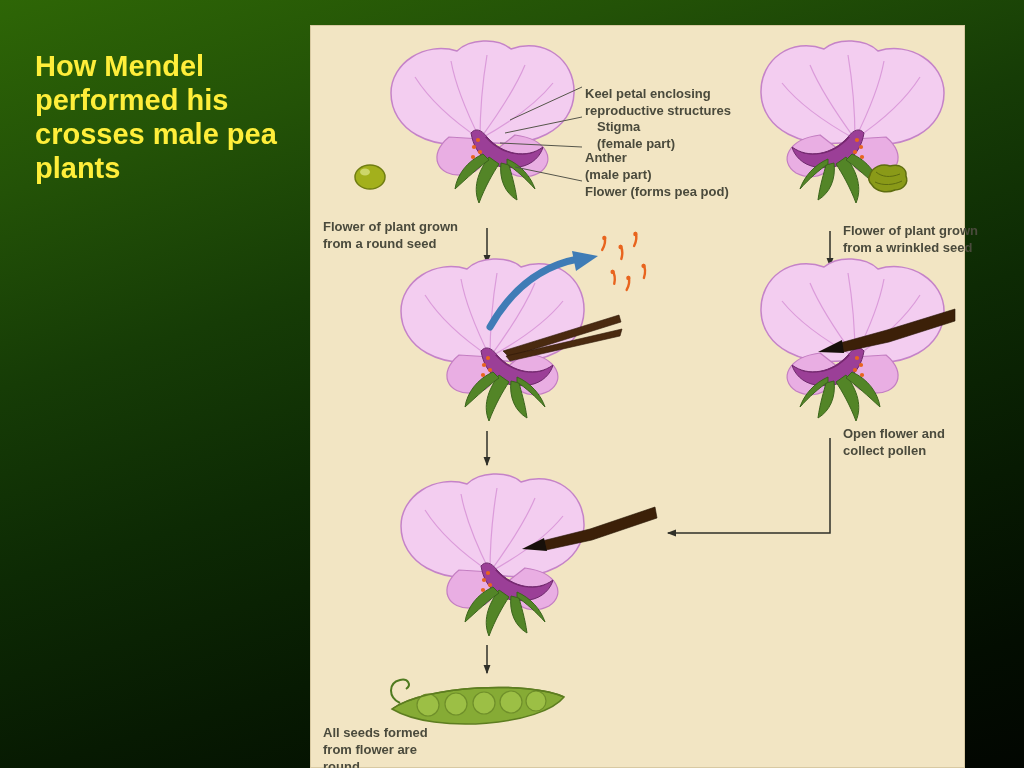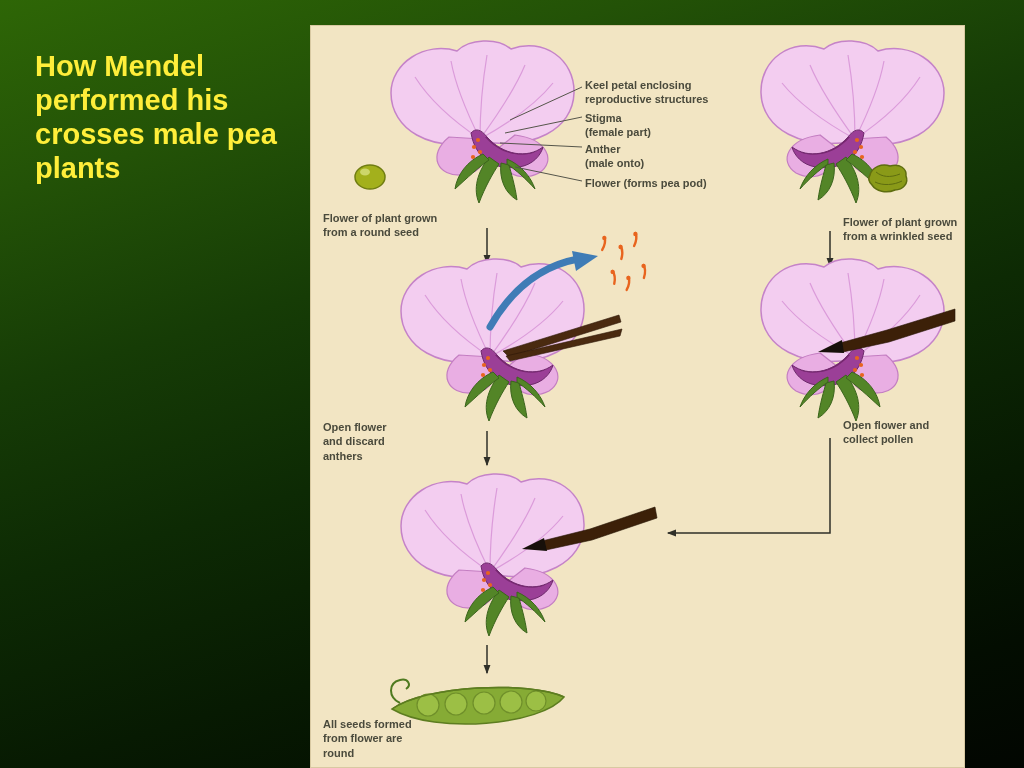--- a/index.html
+++ b/index.html
@@ -29,22 +29,22 @@
     font-size:29px;font-weight:bold;line-height:1.17;
     color:var(--title-text);
   }
   .panel{
     position:absolute;left:310px;top:25px;width:655px;height:743px;
     background:var(--panel-background);
     box-shadow:0 0 0 1px #d8c9a2 inset;
   }
   .art{position:absolute;left:0;top:0;}
   .lbl{
-    position:absolute;font-size:11px;font-weight:bold;line-height:1.3;
-    color:var(--label-text);white-space:pre-line;
+    position:absolute;font-size:13px;font-weight:bold;line-height:1.3;
+    color:var(--label-text);white-space:pre-line;margin-top:8px;
   }
 </style>
 </head>
 <body>
 
 <div class="slide">
 
   <h1 class="title">How Mendel performed his crosses male pea plants</h1>
 
   <div class="panel">
@@ -181,32 +181,29 @@
           <circle cx="104" cy="30" r="11"></circle>
           <circle cx="131" cy="29" r="11"></circle>
           <circle cx="156" cy="28" r="10"></circle>
         </g>
         <path d="M12,36 C45,12 150,8 184,24" style="fill:none;stroke:#5d7d20;stroke-width:1.5"></path>
       </g>
     </svg>
 
     <div class="lbl" style="left:275px;top:53px;width:175px">Keel petal enclosing
 reproductive structures</div>
-    <div class="lbl" style="left:275px;top:86px;width:120px">Stigma
+    <div class="lbl" style="left:287px;top:86px;width:120px">Stigma
 (female part)</div>
     <div class="lbl" style="left:275px;top:117px;width:120px">Anther
-(male onto)</div>
+(male part)</div>
     <div class="lbl" style="left:275px;top:151px;width:180px">Flower (forms pea pod)</div>
 
     <div class="lbl" style="left:13px;top:186px;width:150px">Flower of plant grown
 from a round seed</div>
     <div class="lbl" style="left:533px;top:190px;width:150px">Flower of plant grown
 from a wrinkled seed</div>
-    <div class="lbl" style="left:13px;top:395px;width:110px">Open flower
-and discard
-anthers</div>
     <div class="lbl" style="left:533px;top:393px;width:120px">Open flower and
 collect pollen</div>
     <div class="lbl" style="left:13px;top:692px;width:120px">All seeds formed
 from flower are
 round</div>
   </div>
 </div>
 
 </body></html>

